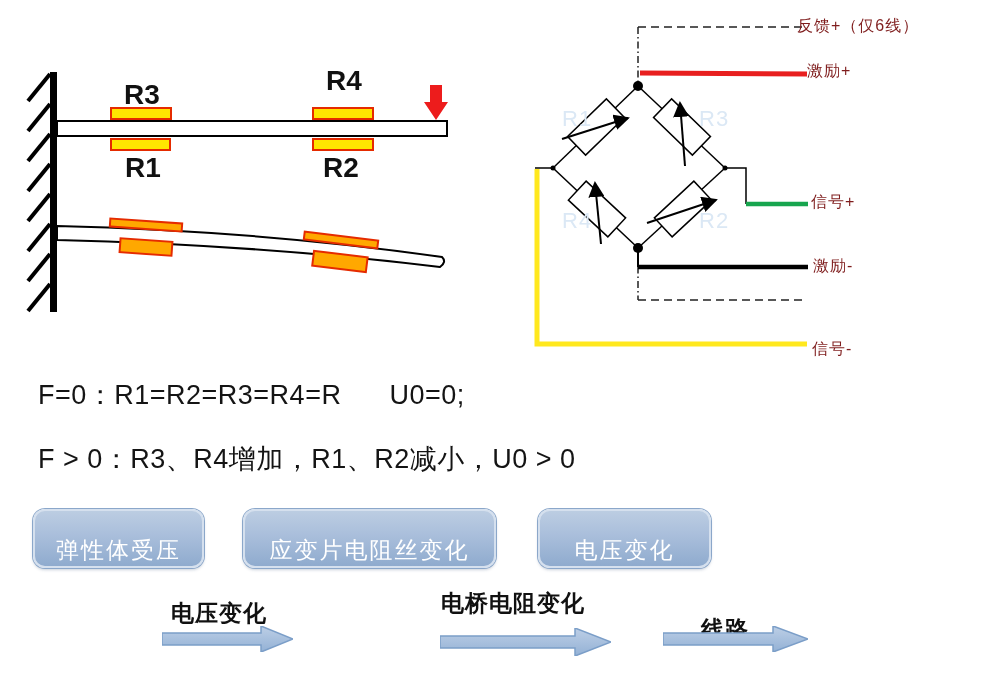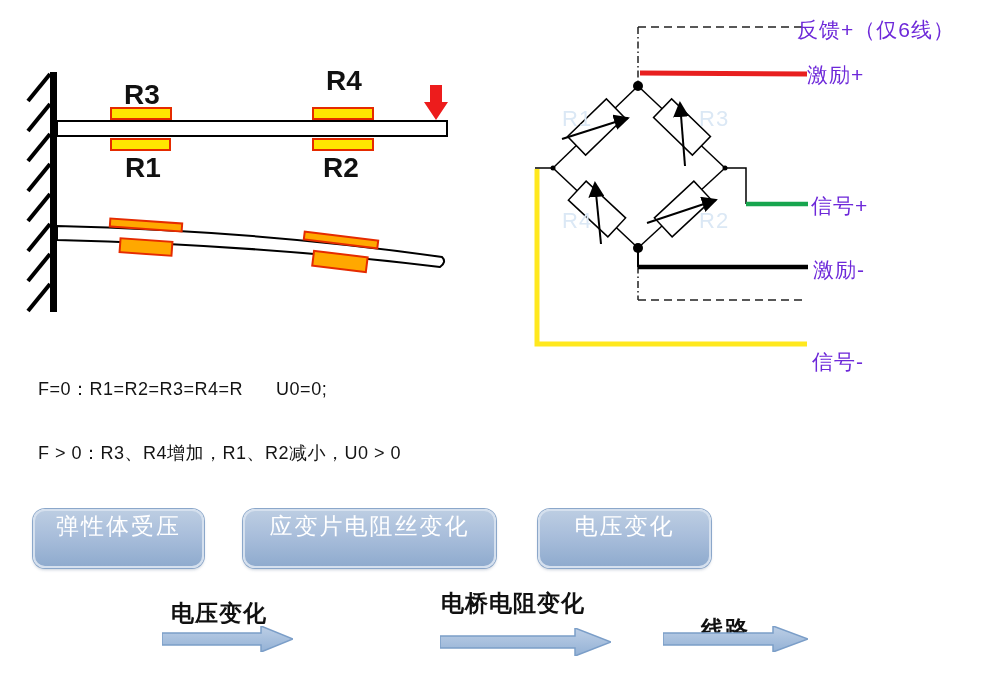--- a/index.html
+++ b/index.html
@@ -4,35 +4,35 @@
 <style>
   html,body{margin:0;padding:0;background:#fff;}
   .canvas{
     position:relative;width:1001px;height:693px;background:#ffffff;overflow:hidden;
     font-family:"Liberation Sans","DejaVu Sans",sans-serif;
   }
   .abs{position:absolute;}
   svg{display:block;}
   
   .wire-label{
-    position:absolute;color:#6d28d9;font-size:21px;font-weight:400;
+    position:absolute;color:#7f1d1d;font-size:16px;font-weight:400;
     white-space:nowrap;letter-spacing:1px;
   }
   
   .formula{
-    position:absolute;color:#141414;font-size:18px;font-weight:400;
+    position:absolute;color:#141414;font-size:27px;font-weight:400;
     white-space:pre;letter-spacing:0.5px;
   }
   
   .step-btn{
     position:absolute;height:55px;border-radius:12px;
     background:linear-gradient(180deg,#bccde2 0%,#a9bedb 45%,#8fabce 100%);
     border:2px solid #d5e0ee;
     box-shadow:0 0 0 1px #8ba7ca, 0 2px 3px rgba(100,120,150,.35);
-    display:flex;align-items:flex-start;justify-content:center;
+    display:flex;align-items:flex-end;justify-content:center;
     color:#ffffff;font-size:23px;letter-spacing:2px;
   }
   .flow-label{
     position:absolute;color:#111;font-size:23px;font-weight:600;
     white-space:nowrap;letter-spacing:1px;
   }
 </style>
 </head>
 <body>
 
@@ -137,21 +137,21 @@
       <circle cx="138" cy="248" r="5"></circle>
       <circle cx="53" cy="168" r="2.5"></circle>
       <circle cx="225" cy="168" r="2.5"></circle>
     </g>
   </svg>
 
   <div class="wire-label" style="left:797px;top:16px">反馈+（仅6线）</div>
   <div class="wire-label" style="left:807px;top:61px">激励+</div>
   <div class="wire-label" style="left:811px;top:192px">信号+</div>
   <div class="wire-label" style="left:813px;top:256px">激励-</div>
-  <div class="wire-label" style="left:812px;top:348px">信号-</div>
+  <div class="wire-label" style="left:812px;top:339px">信号-</div>
 
   <div class="formula" style="left:38px;top:377px">F=0：R1=R2=R3=R4=R      U0=0;</div>
   <div class="formula" style="left:38px;top:441px">F &gt; 0：R3、R4增加，R1、R2减小，U0 &gt; 0</div>
 
   <div class="step-btn" style="left:33px;top:509px;width:167px">
     <span>弹性体受压</span>
   </div>
   <div class="step-btn" style="left:538px;top:509px;width:169px">
     <span>电压变化</span>
   </div>

